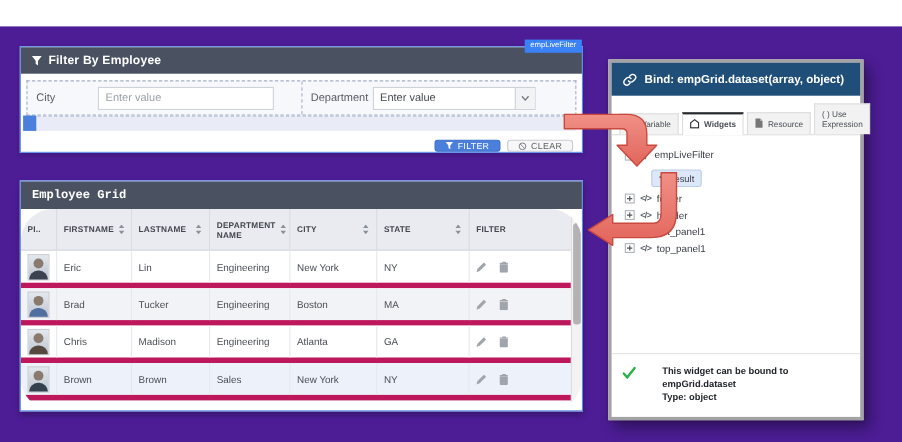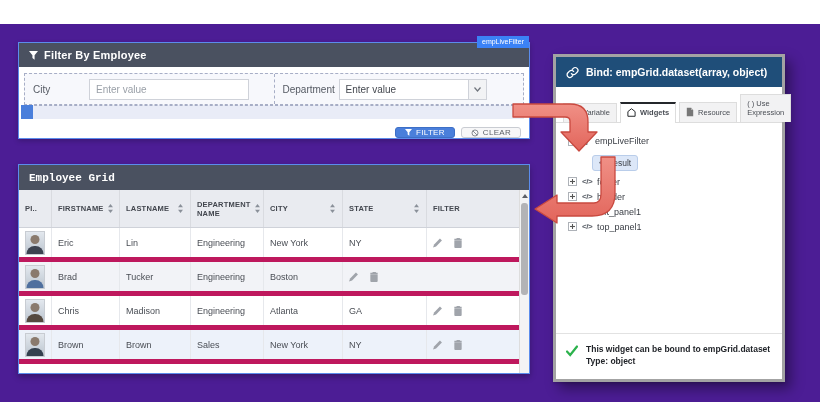--- a/index.html
+++ b/index.html
@@ -40,21 +40,21 @@
   .btn-filter { background:#4a7fdb; color:#fff; border:1px solid #3d6fc6; }
   .btn-clear { background:#f7f7f8; color:#5b5f66; border:1px solid #c9ccd2; }
 
   
   .grid-panel { position:absolute; left:18px; top:140px; width:512px; height:210px;
     background:#fff; border:1px solid #5b8cec; box-shadow:0 3px 6px rgba(0,0,0,.28);
     display:flex; flex-direction:column; }
   .grid-header { height:25px; background:#4a5160; color:#fff; display:flex;
     align-items:center; padding:0 10px; flex:0 0 auto;font-family:Liberation Mono, monospace; }
   .grid-header .title { font-size:11px; font-weight:bold; }
-  .grid-body { position:relative; flex:1; overflow:hidden; }
+  .grid-body { position:relative; flex:1; overflow:hidden;border-radius:29px; }
   .table { position:absolute; left:0; top:0; right:10px; bottom:0; }
   .thead { display:flex; background:#e9ebf0; border-bottom:1px solid #cfd2d9; height:38px; }
   .th { display:flex; align-items:center; font-size:7.5px; font-weight:bold; color:#42464e;
     padding:0 6px; border-right:1px solid #d9dbe0; letter-spacing:.2px; line-height:9px; }
   .th .lbl { flex:1; }
   .tr { display:flex; height:34px; border-bottom:5px solid #be185d; background:#fff; }
   .tr:nth-child(odd) { background:#edf2fa; }
   .tr:nth-child(3) { background:#f2f3f7; }
   .td { display:flex; align-items:center; font-size:9px; color:#4a4e55; padding:0 6px;
     border-right:1px solid #e6e8ec; }
@@ -89,21 +89,21 @@
   .tree { flex:1; padding:13px 12px 0; }
   .tree-row { display:flex; align-items:center; gap:5px; margin-bottom:5px; cursor:pointer; }
   .tw-box { width:9px; height:9px; border:1px solid #aeb2b8; background:#fff; flex:0 0 auto;
     display:flex; align-items:center; justify-content:center; }
   .tree-label { font-size:9px; color:#3a3e45; }
   .code-glyph { font-size:8px; color:#5b6068; font-weight:bold; letter-spacing:-.5px; }
   .result-chip { display:inline-flex; align-items:center; gap:3px; margin:0 0 6px 24px;
     background:#dce7f8; border:1px solid #b9cdea; border-radius:3px; padding:2px 6px; cursor:pointer; }
   .result-chip .tree-label { font-size:8.5px; }
   .bind-message { flex:0 0 auto; border-top:1px solid #e2e2e2; padding:9px 10px 12px;
-    display:flex; gap:8px; align-items:flex-start; }
+    display:flex; gap:24px; align-items:flex-start; }
   .check-icon { width:12px; height:12px; flex:0 0 auto; margin-top:2px; }
   .msg-text { font-size:8.5px; color:#22252a; font-weight:bold; line-height:12px; }
 
   
   .arrows { position:absolute; left:0; top:0; width:820px; height:402px;
     pointer-events:none; z-index:50; }
 </style>
 </head>
 <body>
 
@@ -229,20 +229,21 @@
           <div class="td c-pic">
               <div class="avatar">
                 <span class="head"></span>
                 <span class="torso" style="background:#4f6f9e"></span>
               </div>
             </div>
           <div class="td c-fn">Brad</div>
           <div class="td c-ln">Tucker</div>
           <div class="td c-dep">Engineering</div>
           <div class="td c-city">Boston</div>
+          <div class="td c-st">MA</div>
           <div class="td c-act">
             <svg class="act-icon" viewBox="0 0 11 11">
                 <path d="M0 11l1.2-3.4L7.6 1.2l2.2 2.2L3.4 9.8Z" fill="#a0a4ab"></path>
               </svg>
             <svg class="act-icon" viewBox="0 0 10 12">
                 <path d="M1 3.5h8V11a1 1 0 0 1-1 1H2a1 1 0 0 1-1-1Z M3.2 1h3.6l.6 1H9v1.2H1V2h2.6Z" fill="#a0a4ab"></path>
               </svg>
           </div>
         </div>
         <div class="tr">

